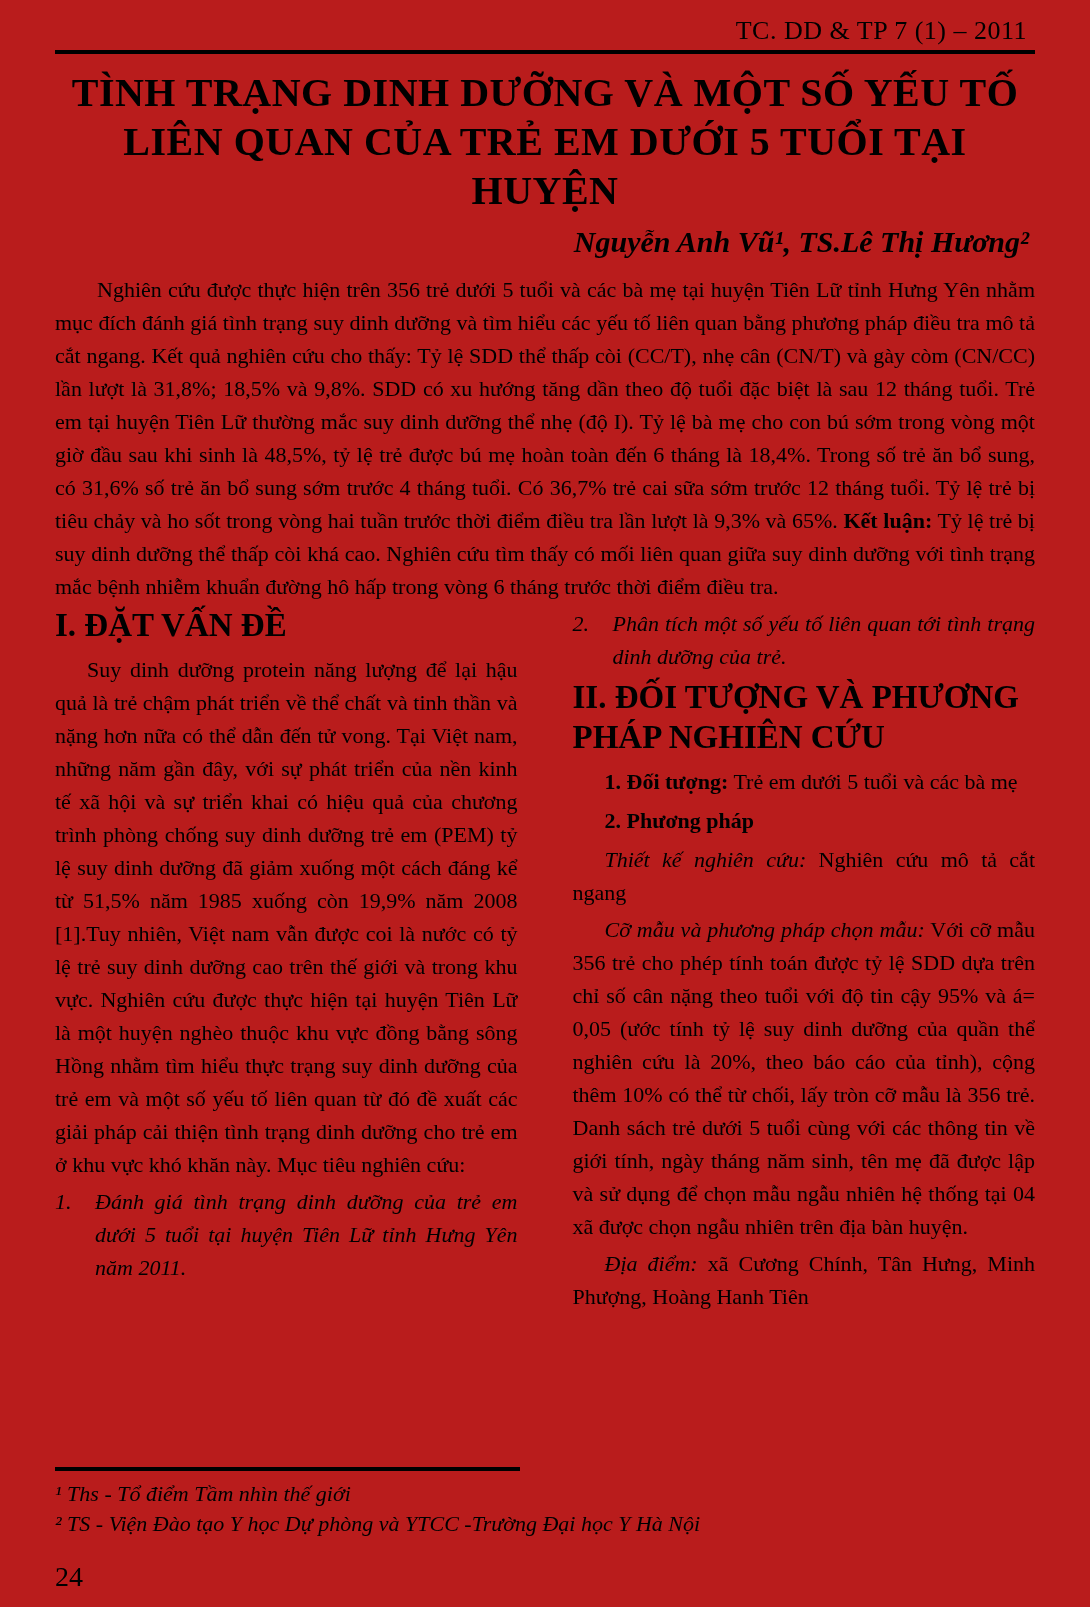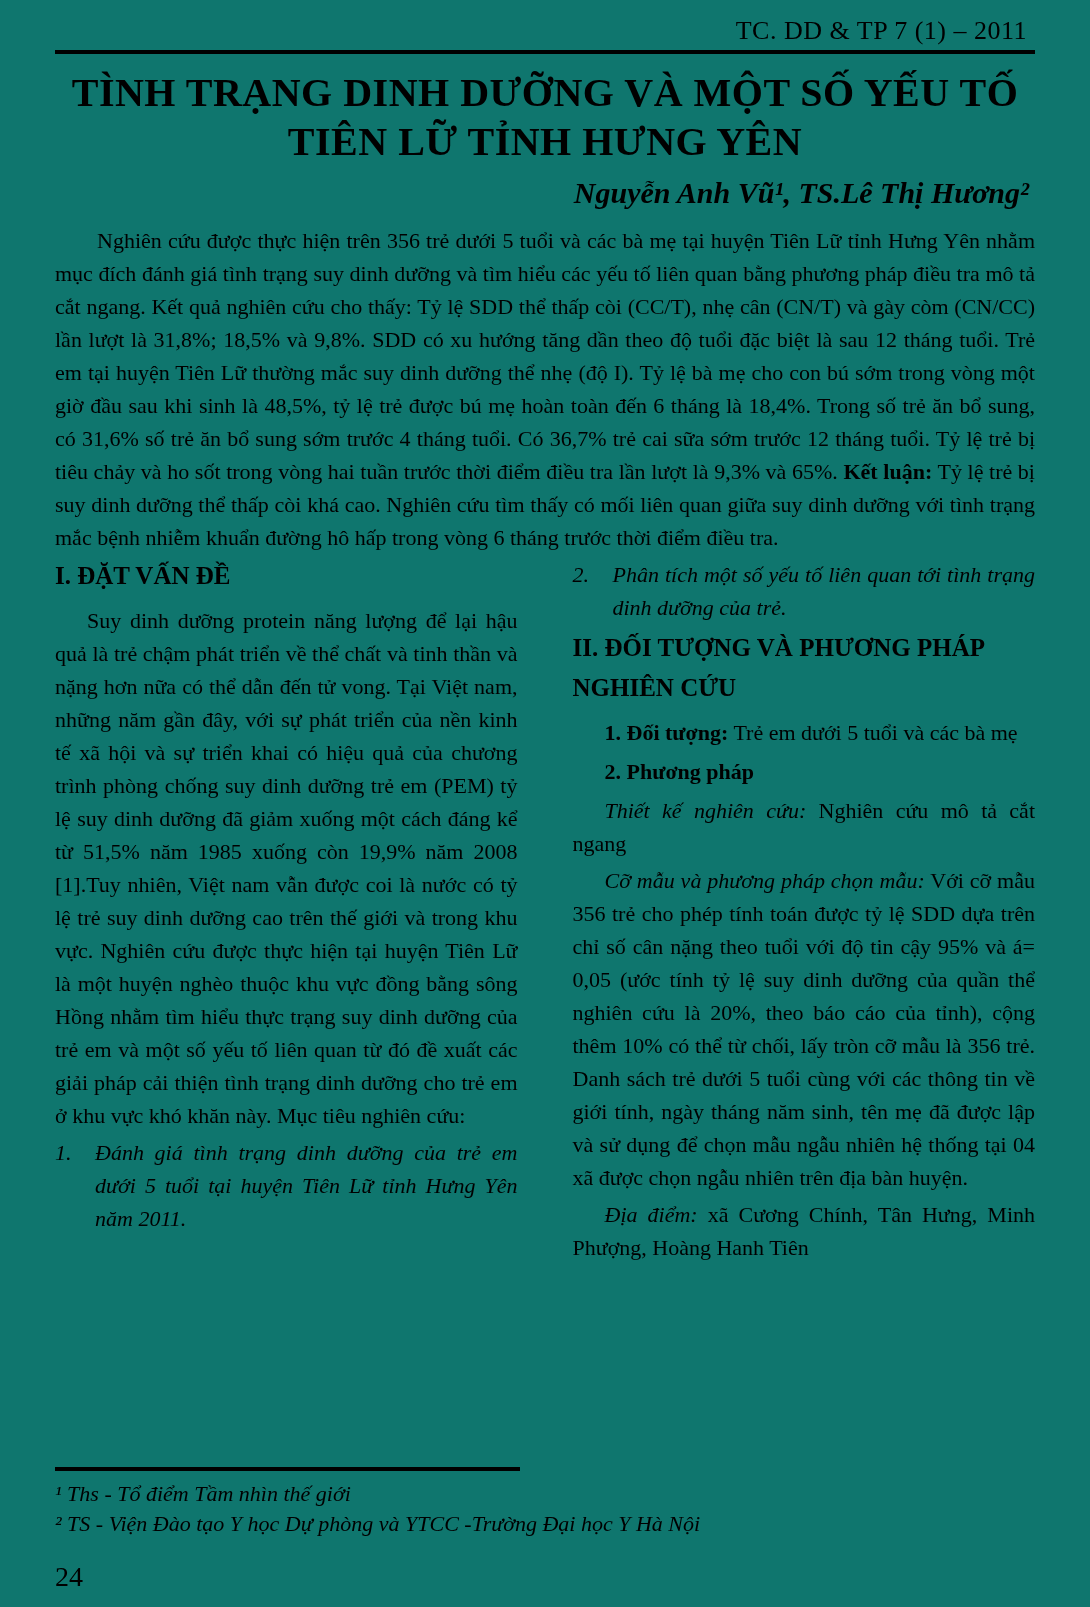--- a/index.html
+++ b/index.html
@@ -1,35 +1,35 @@
 <!DOCTYPE html>
 <html lang="vi"><head>
 <meta charset="utf-8">
 <style>
   html,body{margin:0;padding:0;background:#ffffff;}
   .page{
     width:1090px;height:1607px;box-sizing:border-box;
-    background:#0f766e;color:#000;
+    background:#b91c1c;color:#000;
     font-family:"Liberation Serif","DejaVu Serif",serif;
     padding:16px 55px 14px 55px;
     display:flex;flex-direction:column;overflow:hidden;
   }
   .journal-header{text-align:right;font-size:26px;letter-spacing:0.5px;padding-right:8px;}
   .header-rule{border:0;border-top:4px solid #000;margin:4px 0 0 0;width:100%;}
   .article-title{margin:14px 0 4px 0;text-align:center;font-weight:bold;font-size:40px;line-height:49px;letter-spacing:0.5px;}
   .title-line{display:block;}
   .authors{text-align:right;font-style:italic;font-weight:bold;font-size:30px;margin:6px 6px 12px 0;}
   .abstract{font-size:22px;line-height:33px;text-align:justify;text-indent:42px;margin:2px 0 0 0;}
   .abstract b{font-style:normal;}
   .keywords{font-size:23px;margin:12px 0 14px 0;padding-left:50px;}
   .keywords b{font-style:normal;}
   .keywords i{font-style:italic;}
   .columns{display:flex;gap:55px;}
   .col{flex:1;font-size:22px;line-height:33px;text-align:justify;}
-  .section-heading{font-size:25px;font-weight:bold;line-height:40px;margin:2px 0 8px 0;text-align:left;}
+  .section-heading{font-size:33px;font-weight:bold;line-height:40px;margin:2px 0 8px 0;text-align:left;}
   .para{margin:0 0 4px 0;text-indent:32px;}
   .para.no-bottom{margin-bottom:12px;}
   .bold-label{font-weight:bold;}
   .italic-label{font-style:italic;}
   .obj-item{display:flex;font-style:italic;margin:4px 0 4px 0;text-align:justify;}
   .obj-num{flex:none;width:40px;}
   .obj-text{flex:1;}
   .methods-sub{font-weight:bold;margin:6px 0 6px 0;text-indent:32px;}
   .footer-zone{margin-top:auto;}
   .footnote-rule{border:0;border-top:4px solid #000;width:465px;margin:0 0 8px 0;}
@@ -39,21 +39,21 @@
 </head>
 <body>
 
 <div class="page">
 
   <div class="journal-header">TC. DD &amp; TP 7 (1) – 2011</div>
   <hr class="header-rule">
 
   <h1 class="article-title">
     <span class="title-line">TÌNH TRẠNG DINH DƯỠNG VÀ MỘT SỐ YẾU TỐ</span>
-    <span class="title-line">TIÊN LỮ TỈNH HƯNG YÊN</span>
+    <span class="title-line">LIÊN QUAN CỦA TRẺ EM DƯỚI 5 TUỔI TẠI HUYỆN</span>
   </h1>
 
   <div class="authors">Nguyễn Anh Vũ¹, TS.Lê Thị Hương²</div>
 
   <p class="abstract"><span>Nghiên cứu được thực hiện trên 356 trẻ dưới 5 tuổi và các bà mẹ tại huyện Tiên Lữ tỉnh Hưng Yên nhằm mục đích đánh giá tình trạng suy dinh dưỡng và tìm hiểu các yếu tố liên quan bằng phương pháp điều tra mô tả cắt ngang. Kết quả nghiên cứu cho thấy: Tỷ lệ SDD thể thấp còi (CC/T), nhẹ cân (CN/T) và gày còm (CN/CC) lần lượt là 31,8%; 18,5% và 9,8%. SDD có xu hướng tăng dần theo độ tuổi đặc biệt là sau 12 tháng tuổi. Trẻ em tại huyện Tiên Lữ thường mắc suy dinh dưỡng thể nhẹ (độ I). Tỷ lệ bà mẹ cho con bú sớm trong vòng một giờ đầu sau khi  sinh là 48,5%, tỷ lệ trẻ được bú mẹ hoàn toàn đến 6 tháng là 18,4%. Trong số trẻ ăn bổ sung, có 31,6% số trẻ ăn bổ sung sớm trước 4 tháng tuổi. Có 36,7% trẻ cai sữa sớm trước 12 tháng tuổi. Tỷ lệ trẻ bị tiêu chảy và ho sốt trong vòng hai tuần trước thời điểm điều tra lần lượt là  9,3% và 65%. </span><b>Kết luận:</b><span> Tỷ lệ trẻ bị suy dinh dưỡng thể thấp còi khá cao. Nghiên cứu tìm thấy có mối liên quan giữa suy dinh dưỡng với tình trạng mắc bệnh nhiễm khuẩn đường hô hấp trong vòng 6 tháng trước thời điểm điều tra.</span></p>
 
 
   <div class="columns">
 
     <div class="col">

